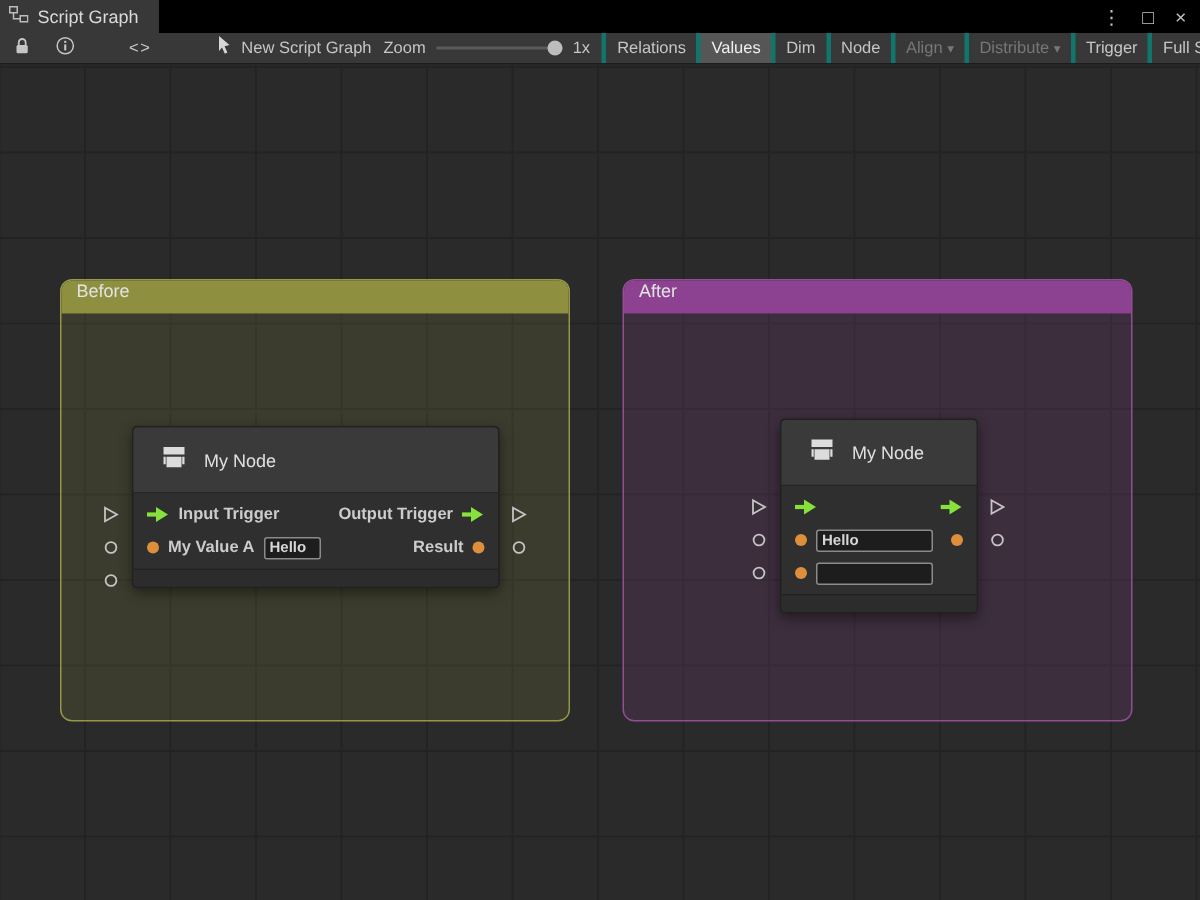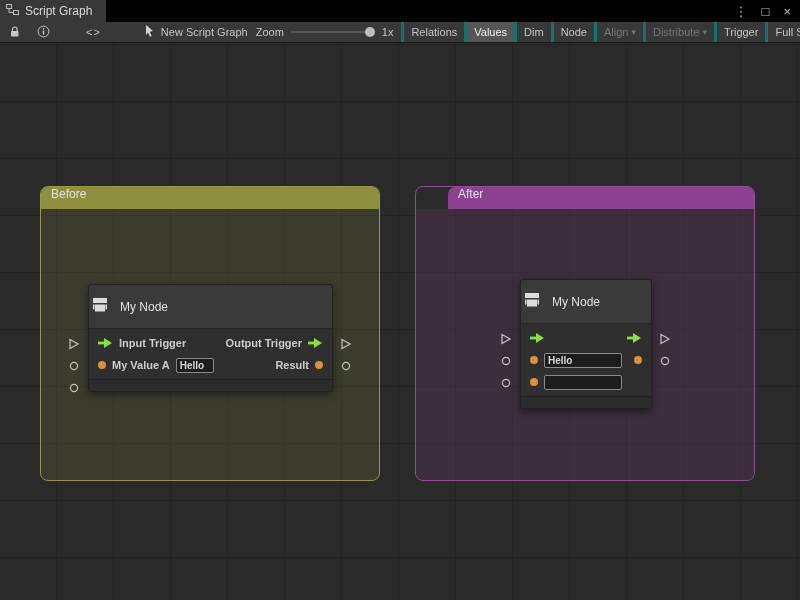--- a/index.html
+++ b/index.html
@@ -42,33 +42,33 @@
                       linear-gradient(90deg, #232323 1px, transparent 1px);
     background-size: 57px 57px; background-position: -1px 1px; }
 
   
   .group { position: absolute; width: 340px; height: 295px; border-radius: 8px; }
   .group.before { left: 40px; top: 143px; border: 1px solid rgba(169,171,78,0.85); }
   .group.after  { left: 415px; top: 143px; border: 1px solid rgba(167,82,170,0.85); }
   .group-header { height: 22px; border-radius: 7px 7px 0 0; display: flex;
     align-items: flex-start; padding: 0 10px; font-size: 12px; color: #e3e3e3; }
   .group.before .group-header { background: #8e9040; }
-  .group.after  .group-header { background: #8c4290; margin-left: 32px; }
+  .group.after  .group-header { background: #8c4290; }
   .group-body { position: absolute; left: 0; right: 0; top: 22px; bottom: 0;
     border-radius: 0 0 7px 7px; }
   .group.before .group-body { background: rgba(142,144,64,0.18); }
   .group.after  .group-body { background: rgba(140,66,144,0.20); }
 
   
   .node { position: absolute; background: #2f2f2f; border: 1px solid #212121;
     border-radius: 3px; box-shadow: 0 3px 9px rgba(0,0,0,0.45); }
   .node.before-node { left: 88px; top: 241px; width: 245px; }
   .node.after-node  { left: 520px; top: 236px; width: 132px; }
   .node-header { height: 44px; background: #3a3a3a; border-bottom: 1px solid #262626;
-    display: flex; align-items: center; gap: 9px; padding: 0 0; color: #e0e0e0;
+    display: flex; align-items: center; gap: 9px; padding: 0 16px; color: #e0e0e0;
     font-size: 12px; border-radius: 3px 3px 0 0; }
   .node-body { padding-top: 3px; font-weight: bold; }
   .node-row { height: 22px; display: flex; align-items: center; gap: 6px;
     padding: 0 9px; font-size: 11px; color: #cccccc; }
   .spacer { flex: 1; }
   .node-footer { margin-top: 3px; height: 12px; border-top: 1px solid #202020;
     background: #2c2c2c; border-radius: 0 0 3px 3px; }
   .dot { width: 8px; height: 8px; border-radius: 50%; background: #dd8f3c;
     flex: 0 0 auto; }
   .flow-arrow { flex: 0 0 auto; display: flex; }

